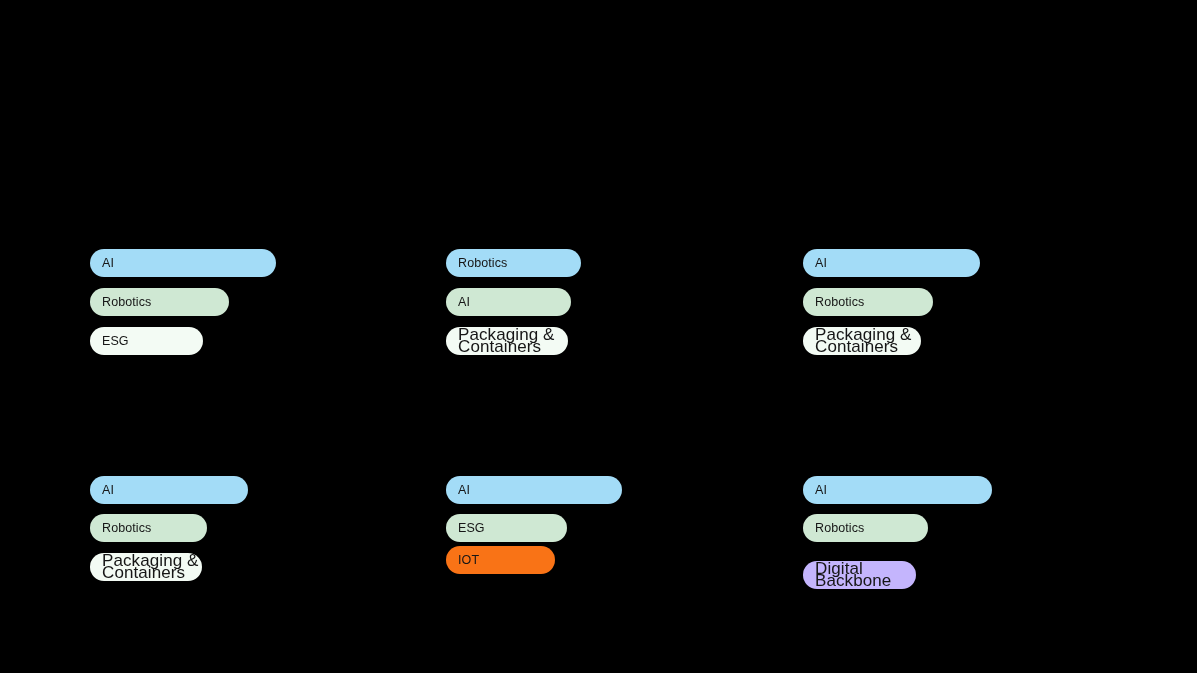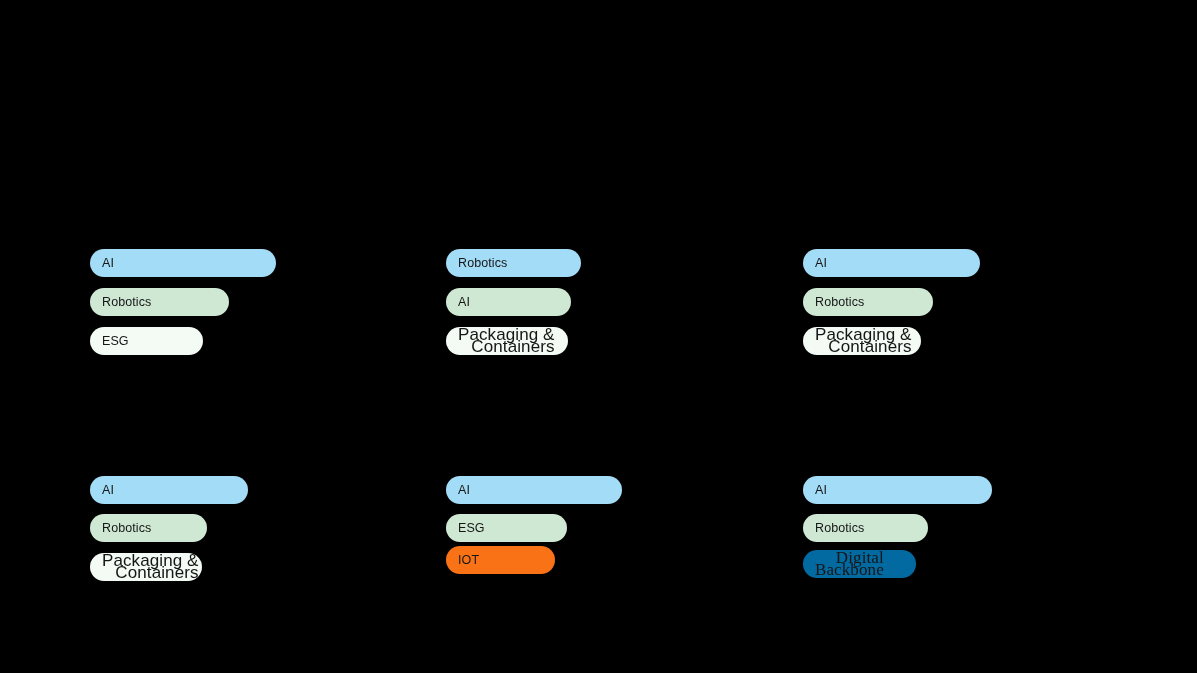--- a/index.html
+++ b/index.html
@@ -7,21 +7,20 @@
     padding: 0;
     background: #000000;
   }
   #stage {
     position: relative;
     width: 1197px;
     height: 673px;
     background: #000000;
     overflow: hidden;
     font-family: "Liberation Sans", "DejaVu Sans", sans-serif;
-    text-align: right;
   }
   .theme-group {
     position: absolute;
     width: 300px;
     height: 110px;
   }
   .pill {
     position: absolute;
     left: 0;
     height: 28px;
@@ -106,18 +105,18 @@
         <span style="color: rgb(22, 22, 22);">IOT</span>
       </div>
     </div>
     <div class="theme-group" style="left: 803px; top: 476px;">
       <div class="pill" style="top: 0px; width: 189px; background: rgb(163, 220, 247);">
         <span style="color: rgb(22, 22, 22);">AI</span>
       </div>
       <div class="pill" style="top: 38px; width: 125px; background: rgb(207, 232, 211);">
         <span style="color: rgb(22, 22, 22);">Robotics</span>
       </div>
-      <div class="pill two-line" style="top: 74px; width: 113px; background: #0369a1; font-family: Liberation Serif, serif;">
+      <div class="pill two-line" style="top: 85px; width: 113px; background: #c4b5fd;">
         <span style="color: rgb(22, 22, 22);">Digital
 Backbone</span>
       </div>
     </div>
   </div>
 
 </body></html>

